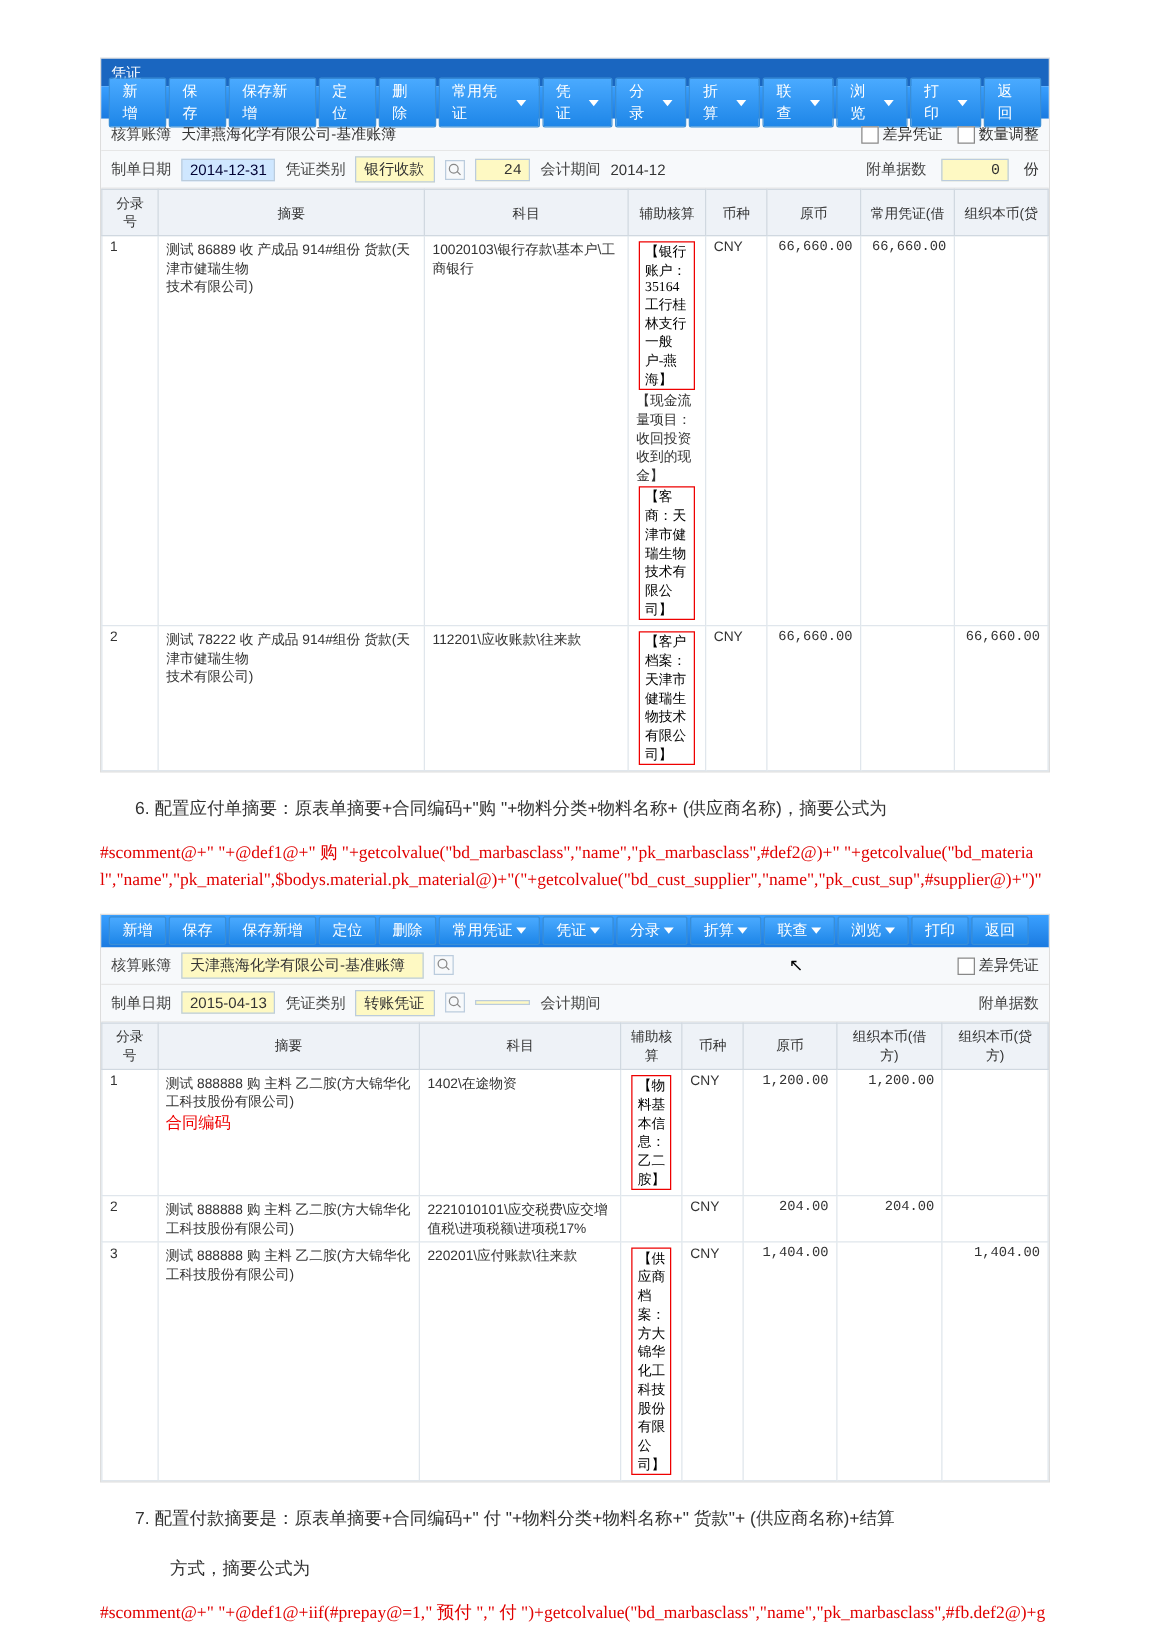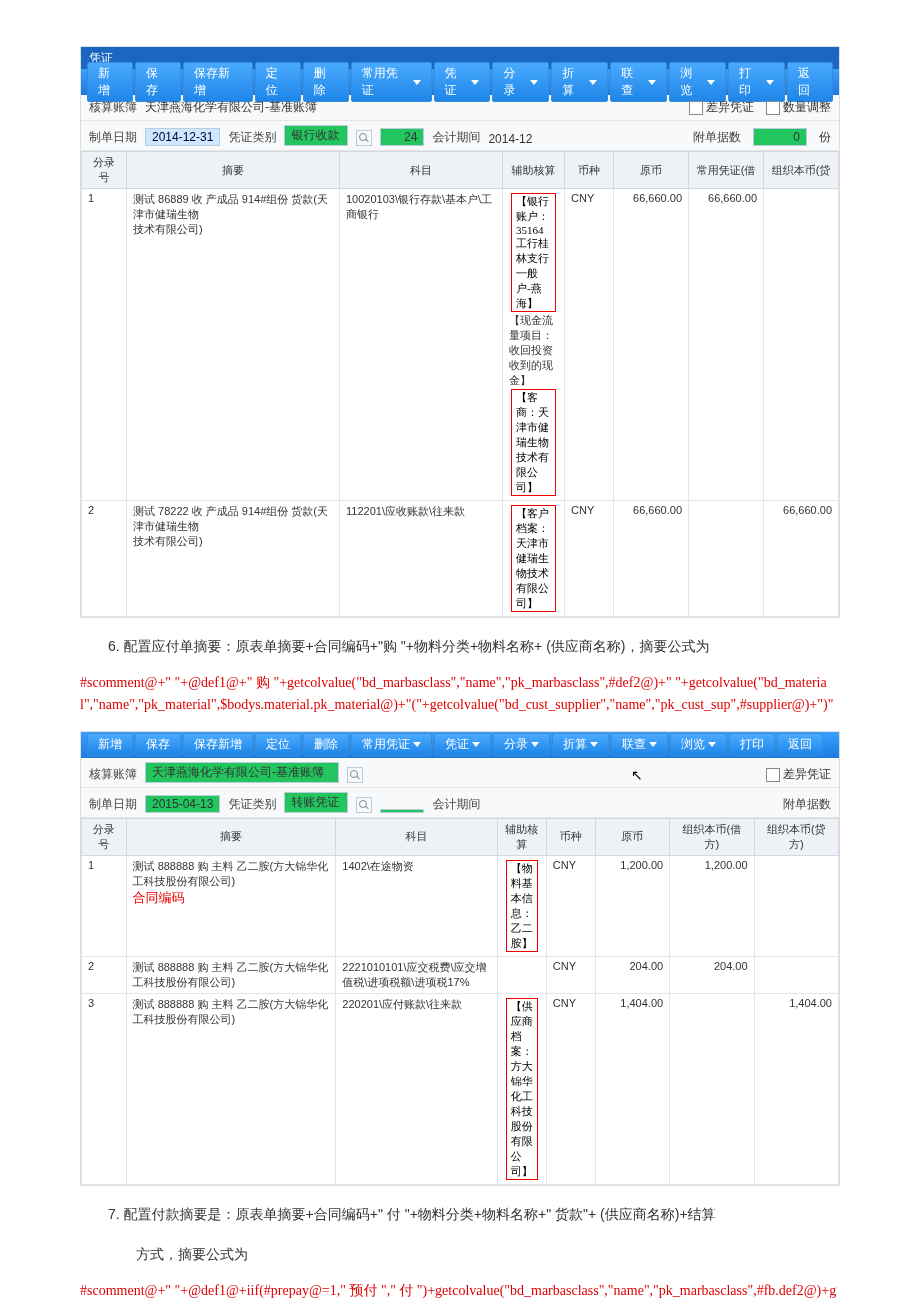--- a/index.html
+++ b/index.html
@@ -66,30 +66,30 @@
   .tbtn .tri {
     width: 0; height: 0;
     border-left: 4px solid transparent;
     border-right: 4px solid transparent;
     border-top: 5px solid #fff;
   }
   .formrow {
     background: #f7f9fb;
     padding: 4px 8px;
     display: flex;
-    align-items: flex-end;
+    align-items: center;
     gap: 8px;
     font-size: 12px;
     border-bottom: 1px solid #e6e6e6;
     flex-wrap: wrap;
   }
   .formrow .label { color: #444; }
   .formrow .valbox {
     border: 1px solid #bcd;
-    background: #22c55e;
+    background: #fef9c3;
     padding: 1px 6px;
     min-width: 50px;
     display: inline-block;
   }
   .formrow .valbox.blue { background: #cfe7ff; color: #003; }
   .formrow .srch {
     width: 14px; height: 14px;
     border: 1px solid #bcd;
     display: inline-block;
     position: relative;
@@ -114,21 +114,21 @@
     border: 1px solid #d0d8e0;
     padding: 3px 6px;
     font-weight: normal;
     color: #333;
   }
   table.grid td {
     border: 1px solid #e0e6ec;
     padding: 3px 6px;
     vertical-align: top;
   }
-  .num { text-align: right; }
+  .num { text-align: right; font-family: Liberation Mono, monospace; }
   .red-box {
     border: 1px solid #e00;
     color: #000;
     padding: 0 4px;
     display: inline-block;
     margin: 1px 2px;
     font-family: Liberation Serif, serif;
   }
   .red-text { color: #e00; }
   .red-anno {

